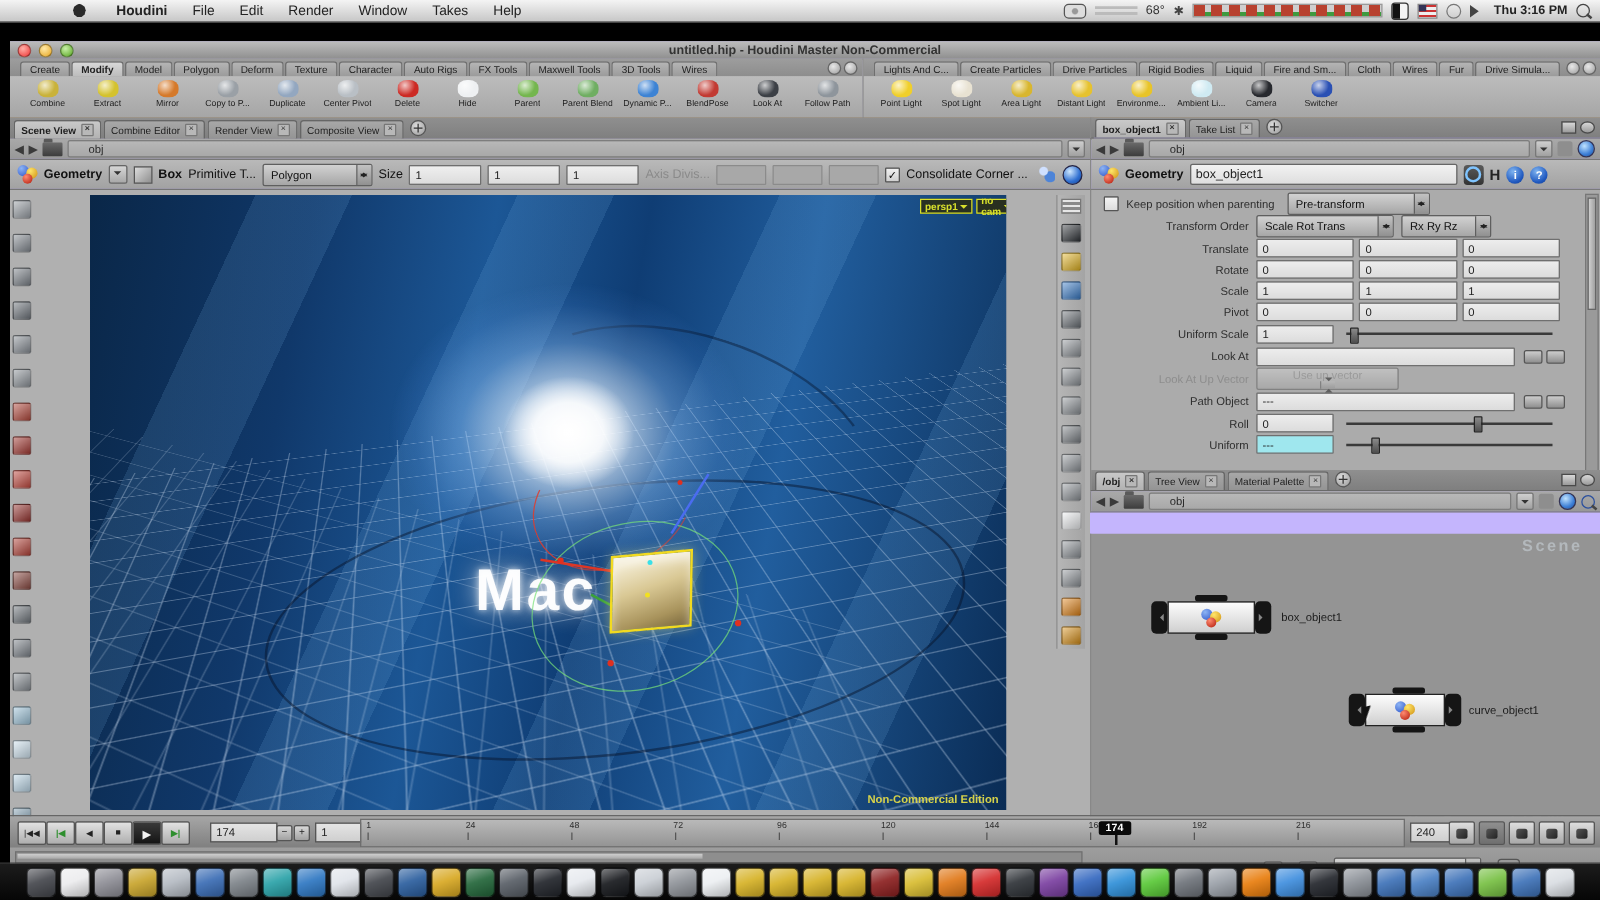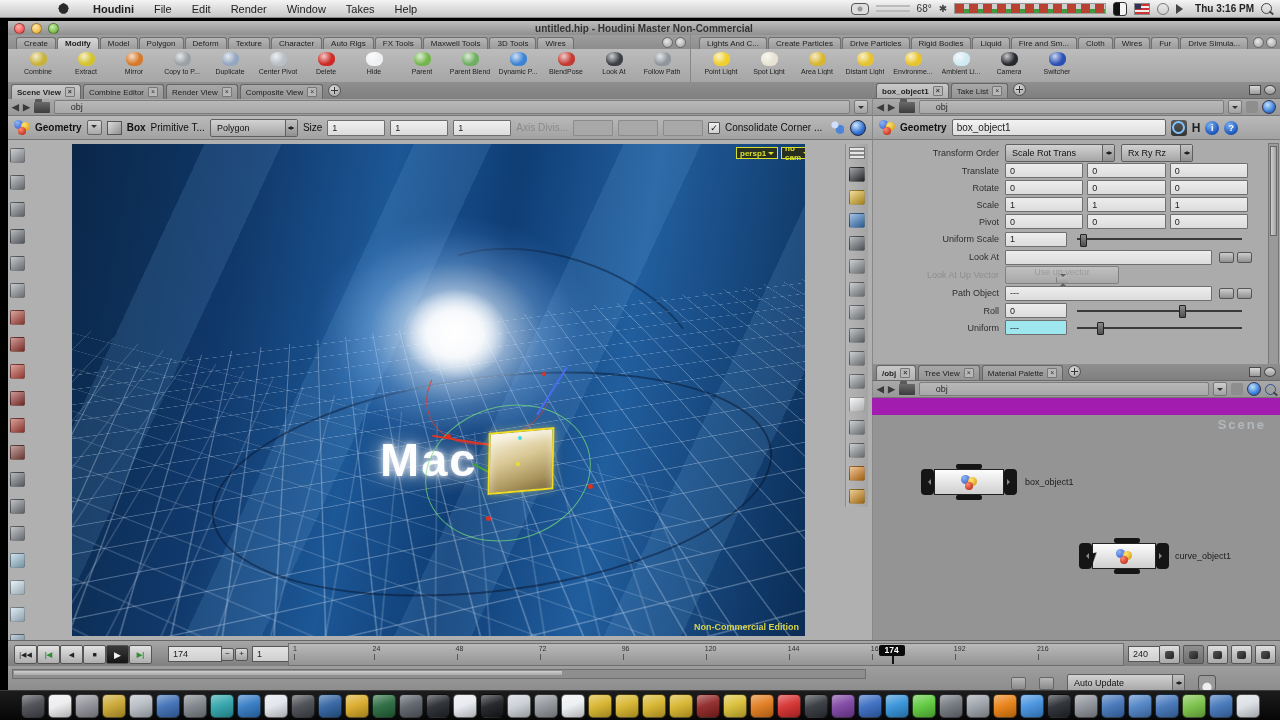--- a/index.html
+++ b/index.html
@@ -23,21 +23,21 @@
     background-image:repeating-linear-gradient(90deg,#b8412f 0 9px,transparent 9px 14px),linear-gradient(transparent 60%,#3f9a3f 60%);}
   .contrast{width:12px;height:12px;border-radius:3px;background:linear-gradient(90deg,#111 50%,#f4f4f4 50%);border:1px solid #333;}
   .flag{width:14px;height:10px;background:repeating-linear-gradient(#c33 0 2px,#eee 2px 4px);border:1px solid #888;position:relative;}
   .flag:before{content:"";position:absolute;left:0;top:0;width:6px;height:5px;background:#335;}
   .circ{width:10px;height:10px;border:1.5px solid #777;border-radius:50%;}
   .spk{width:0;height:0;border:5px solid transparent;border-right:7px solid #444;transform:rotate(180deg);}
   .clock{font-size:10px;font-weight:bold;color:#222;}
   .spot{width:9px;height:9px;border:1.5px solid #444;border-radius:50%;position:relative;}
   .spot:after{content:"";position:absolute;left:7px;top:8px;width:5px;height:1.5px;background:#444;transform:rotate(40deg);}
   
-  #win{position:absolute;left:8px;top:21px;width:1272px;height:673px;background:#a21caf;}
+  #win{position:absolute;left:8px;top:33px;width:1272px;height:673px;background:#c4b5fd;}
   #titlebar{position:absolute;left:0;top:0;width:1272px;height:14px;
     background:linear-gradient(#bdbdbd,#8f8f8f);border-bottom:1px solid #6a6a6a;
     display:flex;align-items:center;font-size:10px;color:#2a2a2a;}
   .tl{width:9px;height:9px;border-radius:50%;margin-left:6px;border:1px solid rgba(0,0,0,.35);}
   #title-text{position:absolute;left:0;right:0;text-align:center;font-weight:bold;color:#333;}
   
   .shelf{position:absolute;top:14px;height:47px;background:#aeaeae;border-bottom:4px solid #a16207;}
   #shelfL{left:0;width:682px;}
   #shelfR{left:682px;width:590px;border-left:1px solid #888;}
   .tabrow{display:flex;height:14px;align-items:flex-end;padding-left:8px;background:linear-gradient(#9d9d9d,#8d8d8d);}
@@ -557,20 +557,28 @@
       <div class="namefield">box_object1</div>
       <span class="target">
           <i></i>
         </span>
       <span class="hbtn">H</span>
       <span class="roundbtn">i</span>
       <span class="roundbtn">?</span>
     </div>
 
     <div id="params">
+      <div class="prow" style="height:16px;">
+        <span class="chk" style="margin-left:2px;background:linear-gradient(#f4f4f4,#ddd);"></span>
+        <span style="margin-left:6px;">Keep position when parenting</span>
+        <div class="dropdown" style="width:112px;margin-left:10px;">
+          <span class="lbl">Pre-transform</span>
+            <span class="spin"></span>
+        </div>
+      </div>
       <div class="prow" style="height:19px;">
         <span class="plab">Transform Order</span>
         <div class="dropdown" style="width:108px;">
           <span class="lbl">Scale Rot Trans</span>
             <span class="spin"></span>
         </div>
         <div class="dropdown" style="width:70px;margin-left:6px;">
           <span class="lbl">Rx Ry Rz</span>
             <span class="spin"></span>
         </div>

